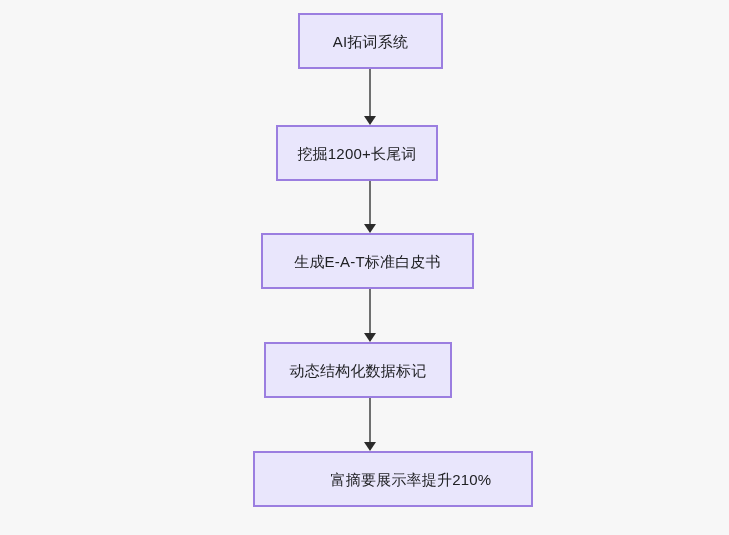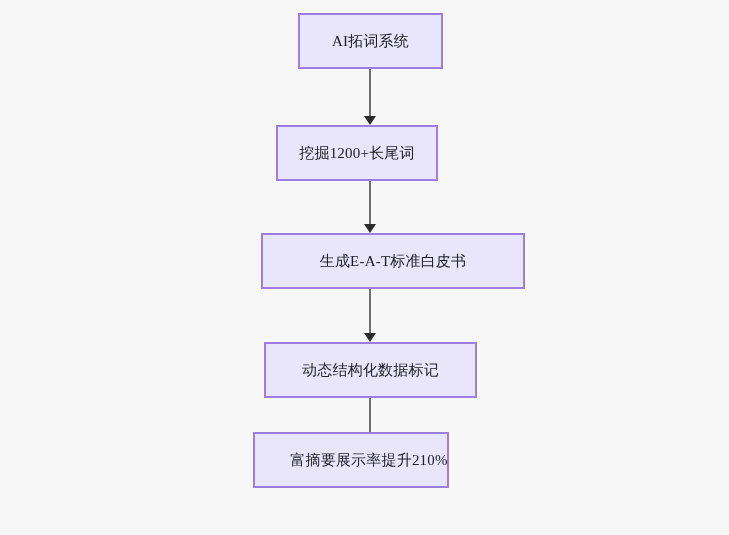--- a/index.html
+++ b/index.html
@@ -31,21 +31,20 @@
     justify-content: center;
     color: #202124;
     font-size: 15px;
     line-height: 1;
     letter-spacing: 0.2px;
     white-space: nowrap;
     user-select: none;
   }
   .node-label {
     display: block;
-    font-family: Liberation Serif, serif;
   }
   .connector {
     position: absolute;
     width: 16px;
     pointer-events: none;
   }
   .connector .line {
     position: absolute;
     left: 7px;
     top: 0;
@@ -89,25 +88,25 @@
   </div>
 
   <div class="node" style="left:298px; top:13px; width:145px;">
     <span class="node-label">AI拓词系统</span>
   </div>
 
   <div class="node" style="left:276px; top:125px; width:162px;">
     <span class="node-label">挖掘1200+长尾词</span>
   </div>
 
-  <div class="node" style="left:261px; top:233px; width:264px;">
+  <div class="node" style="left:261px; top:233px; width:213px;">
     <span class="node-label">生成E-A-T标准白皮书</span>
   </div>
 
-  <div class="node" style="left:264px; top:342px; width:213px;">
+  <div class="node" style="left:264px; top:342px; width:188px;">
     <span class="node-label">动态结构化数据标记</span>
   </div>
 
-  <div class="node" style="left:253px; top:432px; width:196px;padding-left:36px;">
+  <div class="node" style="left:253px; top:451px; width:280px;padding-left:36px;">
     <span class="node-label">富摘要展示率提升210%</span>
   </div>
 
 </div>
 
 </body></html>

